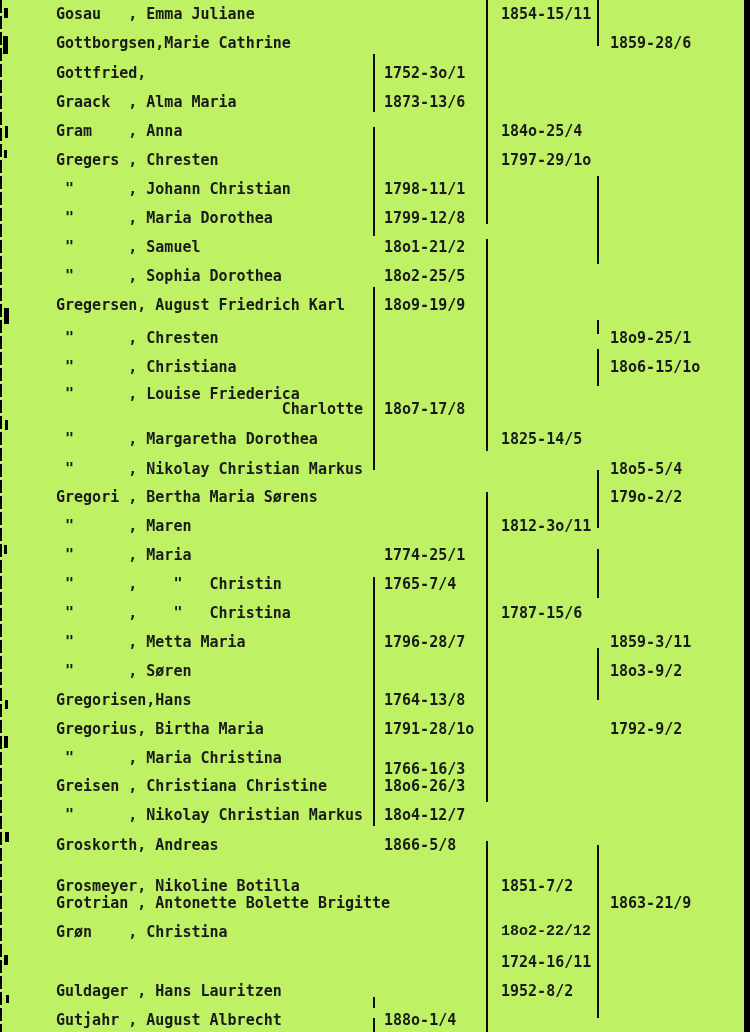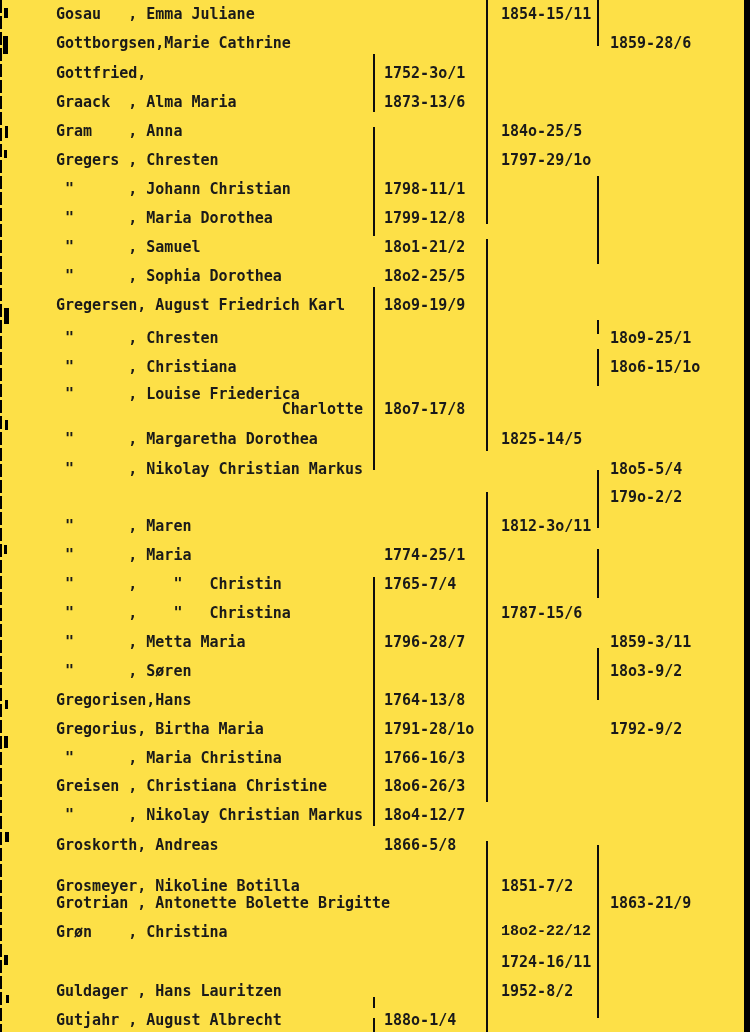--- a/index.html
+++ b/index.html
@@ -1,20 +1,20 @@
 <!DOCTYPE html>
 <html><head>
 <meta charset="utf-8">
 <style>
   html, body { margin: 0; padding: 0; background: #e8e8e4; }
   .page {
     position: relative;
     width: 750px;
     height: 1032px;
-    background: #fde047;
+    background: #bef264;
     overflow: hidden;
     font-family: "DejaVu Sans Mono", "Liberation Mono", monospace;
     font-size: 15px;
     line-height: 18px;
     font-weight: bold;
     color: #1a1a1a;
   }
   .row { position: absolute; left: 0; width: 750px; height: 20px; }
   .row span { position: absolute; top: 0; white-space: pre; }
   .entry-name { left: 56px; }
@@ -45,21 +45,21 @@
       <div class="row" style="top: 64px;">
         <span class="entry-name">Gottfried,</span>
         <span style="left: 384px;">1752-3o/1</span>
       </div>
       <div class="row" style="top: 93px;">
         <span class="entry-name">Graack  , Alma Maria</span>
         <span style="left: 384px;">1873-13/6</span>
       </div>
       <div class="row" style="top: 122px;">
         <span class="entry-name">Gram    , Anna</span>
-        <span style="left: 501px;">184o-25/5</span>
+        <span style="left: 501px;">184o-25/4</span>
       </div>
       <div class="row" style="top: 151px;">
         <span class="entry-name">Gregers , Chresten</span>
         <span style="left: 501px;">1797-29/1o</span>
       </div>
       <div class="row" style="top: 180px;">
         <span class="entry-name"> "      , Johann Christian</span>
         <span style="left: 384px;">1798-11/1</span>
       </div>
       <div class="row" style="top: 209px;">
@@ -95,20 +95,21 @@
       </div>
       <div class="row" style="top: 430px;">
         <span class="entry-name"> "      , Margaretha Dorothea</span>
         <span style="left: 501px;">1825-14/5</span>
       </div>
       <div class="row" style="top: 460px;">
         <span class="entry-name"> "      , Nikolay Christian Markus</span>
         <span style="left: 610px;">18o5-5/4</span>
       </div>
       <div class="row" style="top: 488px;">
+        <span class="entry-name">Gregori , Bertha Maria Sørens</span>
         <span style="left: 610px; text-align: center;">179o-2/2</span>
       </div>
       <div class="row" style="top: 517px;">
         <span class="entry-name"> "      , Maren</span>
         <span style="left: 501px;">1812-3o/11</span>
       </div>
       <div class="row" style="top: 546px;">
         <span class="entry-name"> "      , Maria</span>
         <span style="left: 384px;">1774-25/1</span>
       </div>
@@ -133,21 +134,21 @@
         <span class="entry-name">Gregorisen,Hans</span>
         <span style="left: 384px;">1764-13/8</span>
       </div>
       <div class="row" style="top: 720px;">
         <span class="entry-name">Gregorius, Birtha Maria</span>
         <span style="left: 384px;">1791-28/1o</span>
         <span style="left: 610px;">1792-9/2</span>
       </div>
       <div class="row" style="top: 749px;">
         <span class="entry-name"> "      , Maria Christina</span>
-        <span style="left: 384px;">1766-16/3</span>
+        <span style="left: 384px; margin-top: 11px;">1766-16/3</span>
       </div>
       <div class="row" style="top: 777px;">
         <span class="entry-name">Greisen , Christiana Christine</span>
         <span style="left: 384px;">18o6-26/3</span>
       </div>
       <div class="row" style="top: 806px;">
         <span class="entry-name"> "      , Nikolay Christian Markus</span>
         <span style="left: 384px;">18o4-12/7</span>
       </div>
       <div class="row" style="top: 836px;">

